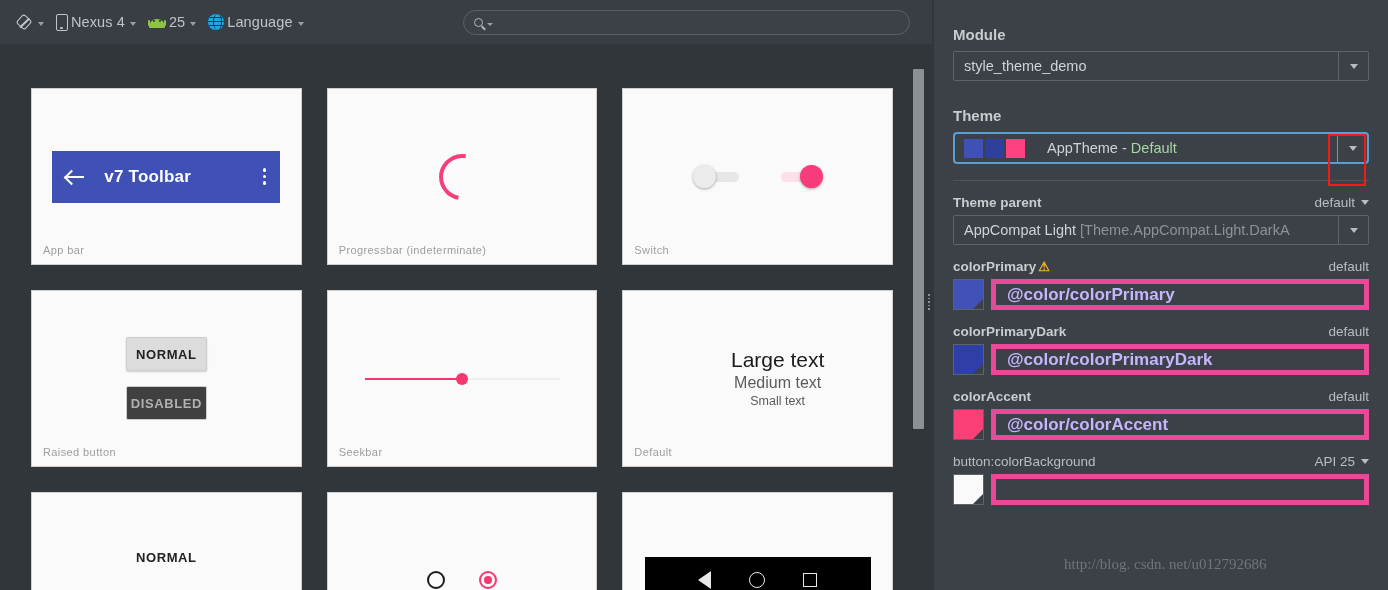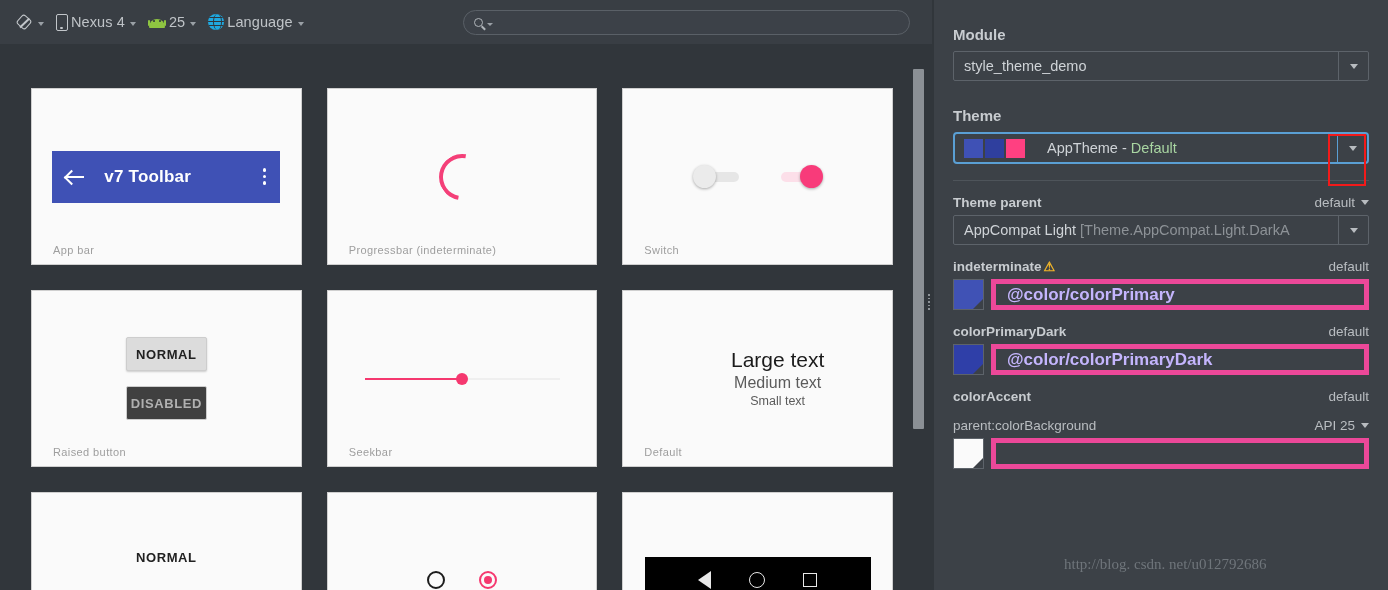--- a/index.html
+++ b/index.html
@@ -59,21 +59,21 @@
   
   #preview{ position:absolute; left:0; top:44px; width:932px; height:546px; background:#31363b; overflow:hidden;}
   #cards{ position:absolute; left:31px; top:44px; width:862px; }
   .row{ display:flex; gap:25px; margin-bottom:25px; }
   .card{ width:271px; background:#fafafa; border:1px solid #cfcfcf; position:relative;
          display:flex; flex-direction:column;}
   .card.h1{ height:177px; }
   .card.h2{ height:177px; }
   .card.h3{ height:175px; }
   .card-body{ flex:1; display:flex; align-items:center; justify-content:center; }
-  .card-label{ position:absolute; left:21px; bottom:8px; font-size:11px; color:#9e9e9e; letter-spacing:.4px;}
+  .card-label{ position:absolute; left:11px; bottom:8px; font-size:11px; color:#9e9e9e; letter-spacing:.4px;}
 
   
   .appbar{ width:228px;height:52px;background:#3f51b5;display:flex;align-items:center;
            padding:0 14px; color:#fff; }
   .appbar .back{ width:19px;height:19px;position:relative;}
   .appbar .back:before{content:"";position:absolute;left:0;top:8.5px;width:18px;height:2px;background:#fff;}
   .appbar .back:after{content:"";position:absolute;left:0px;top:4.5px;width:9px;height:9px;
      border-left:2px solid #fff;border-bottom:2px solid #fff;transform:rotate(45deg);}
   .appbar .ttl{ font-size:17px;font-weight:bold;margin-left:19px;letter-spacing:.2px;text-align:right;}
   .appbar .dots{ margin-left:auto;display:flex;flex-direction:column;gap:3px;align-items:center;}
@@ -384,21 +384,21 @@
         <span>AppCompat Light</span>
         <span class="grey-sub">[Theme.AppCompat.Light.DarkA</span>
       </span>
       <span class="arrow">
           <span class="arrow-dn"></span>
         </span>
     </div>
 
     <div class="field-row">
       <span class="field-name">
-        <span>indeterminate</span>
+        <span>colorPrimary</span>
         <span class="warn">⚠</span>
       </span>
       <span class="field-right">default</span>
     </div>
     <div class="colorrow">
       <span class="swatch-big" style="background:#4052b5"></span>
       <span class="txtfield">@color/colorPrimary</span>
     </div>
 
     <div class="field-row">
@@ -407,23 +407,27 @@
     </div>
     <div class="colorrow">
       <span class="swatch-big" style="background:#2f3fa8"></span>
       <span class="txtfield">@color/colorPrimaryDark</span>
     </div>
 
     <div class="field-row">
       <span class="field-name">colorAccent</span>
       <span class="field-right">default</span>
     </div>
+    <div class="colorrow">
+      <span class="swatch-big" style="background:#fc3f76"></span>
+      <span class="txtfield">@color/colorAccent</span>
+    </div>
 
     <div class="field-row">
-      <span class="field-name plain">parent:colorBackground</span>
+      <span class="field-name plain">button:colorBackground</span>
       <span class="field-right">
         <span>API 25</span>
         <span class="arrow-dn"></span>
       </span>
     </div>
     <div class="colorrow">
       <span class="swatch-big" style="background:#fafafa"></span>
       <span class="txtfield"></span>
     </div>
 

